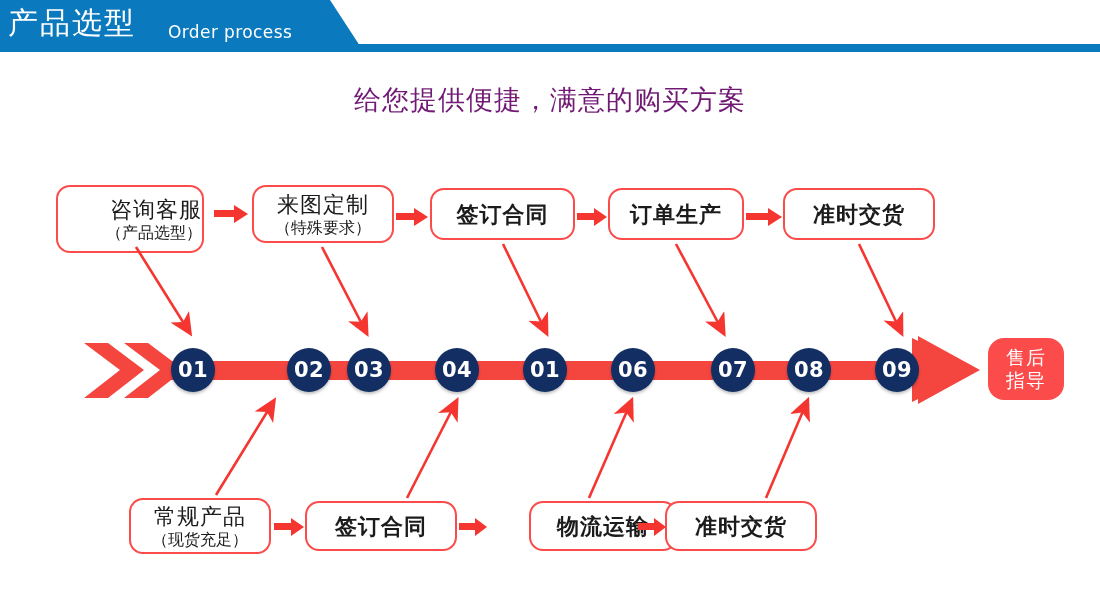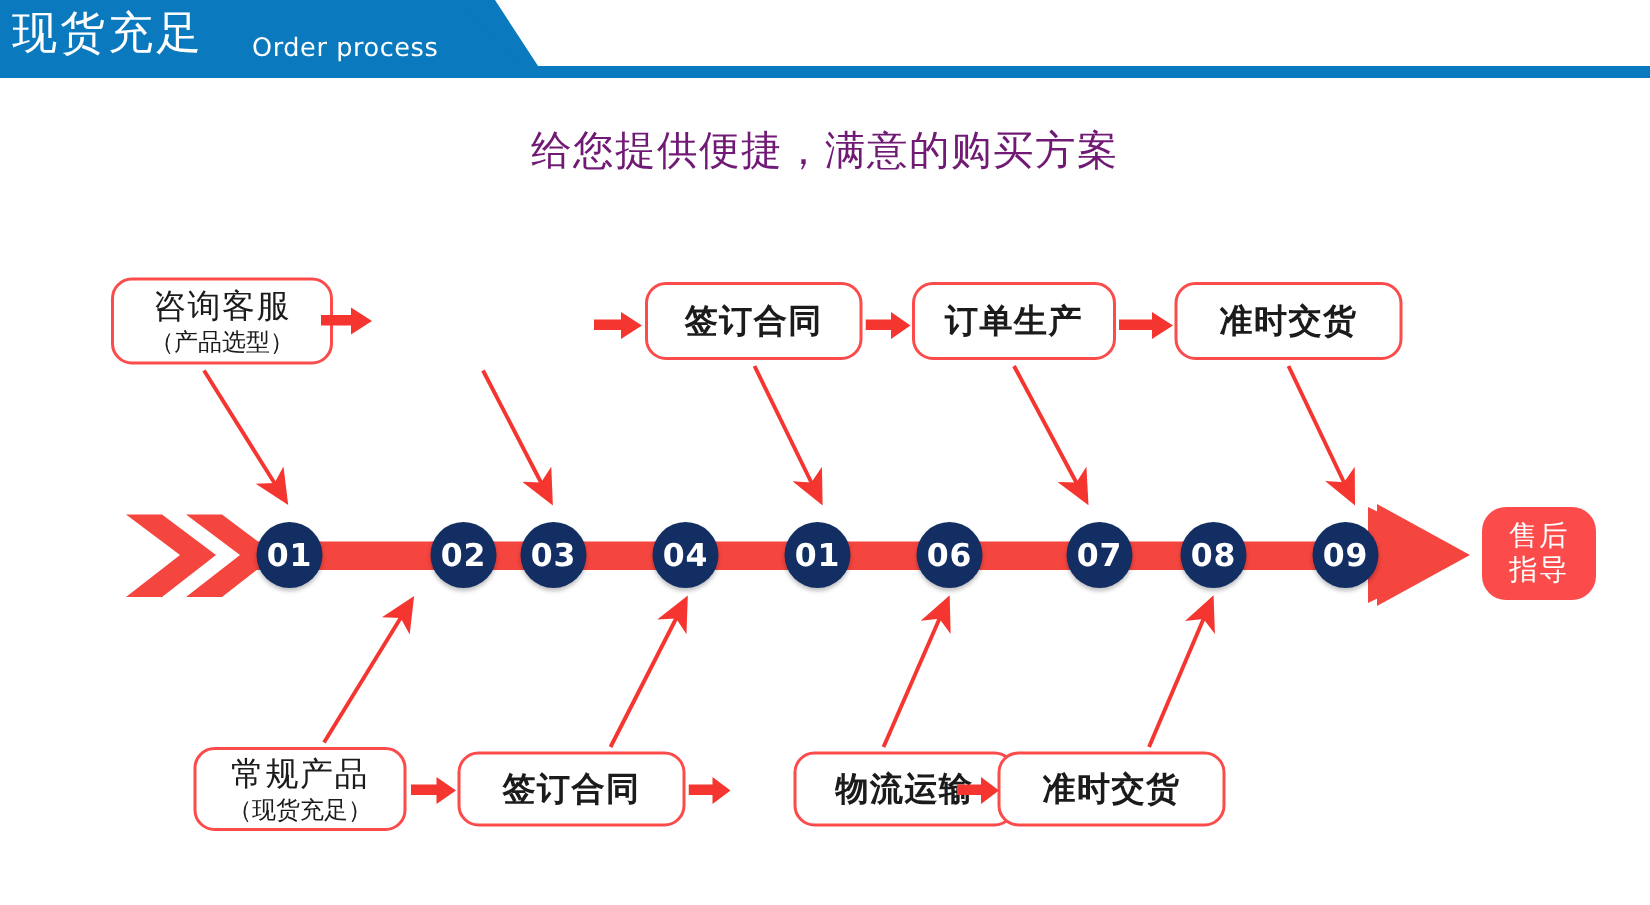--- a/index.html
+++ b/index.html
@@ -77,31 +77,35 @@
 <div id="stage">
 
   <div class="banner-wrap">
     <svg class="banner-svg" width="1100" height="52" viewBox="0 0 1100 52">
       <path d="M0,0 L300,0 L330,0 L360,46 L1100,46 L1100,52 L0,52 Z" fill="#0b79bd"></path>
       <path d="M0,0 L302,0 L338,44 L1100,44 L1100,51 L0,51 Z" fill="#0b79bd"></path>
       <rect x="0" y="0" width="306" height="51" fill="#0b79bd"></rect>
       <polygon points="306,0 348,44 306,44" fill="#0b79bd"></polygon>
       <rect x="348" y="44" width="752" height="7" fill="#0b79bd"></rect>
     </svg>
-    <div class="banner-cn">现货充足</div>
+    <div class="banner-cn">产品选型</div>
     <div class="banner-en">Order process</div>
   </div>
 
   <div class="subtitle">给您提供便捷，满意的购买方案</div>
 
-  <div class="fbox" style="left:74px;top:185px;width:148px;height:58px;">
+  <div class="fbox" style="left:56px;top:185px;width:148px;height:68px;align-items:flex-end;">
     <span class="l1">咨询客服</span>
     <span class="l2">（产品选型）</span>
   </div>
 
+  <div class="fbox" style="left:252px;top:185px;width:142px;height:58px;">
+    <span class="l1">来图定制</span>
+    <span class="l2">（特殊要求）</span>
+  </div>
 
   <div class="fbox single" style="left:430px;top:188px;width:145px;height:52px;">
     <span class="l1">签订合同</span>
   </div>
 
   <div class="fbox single" style="left:608px;top:188px;width:136px;height:52px;">
     <span class="l1">订单生产</span>
   </div>
 
   <div class="fbox single" style="left:783px;top:188px;width:152px;height:52px;">

